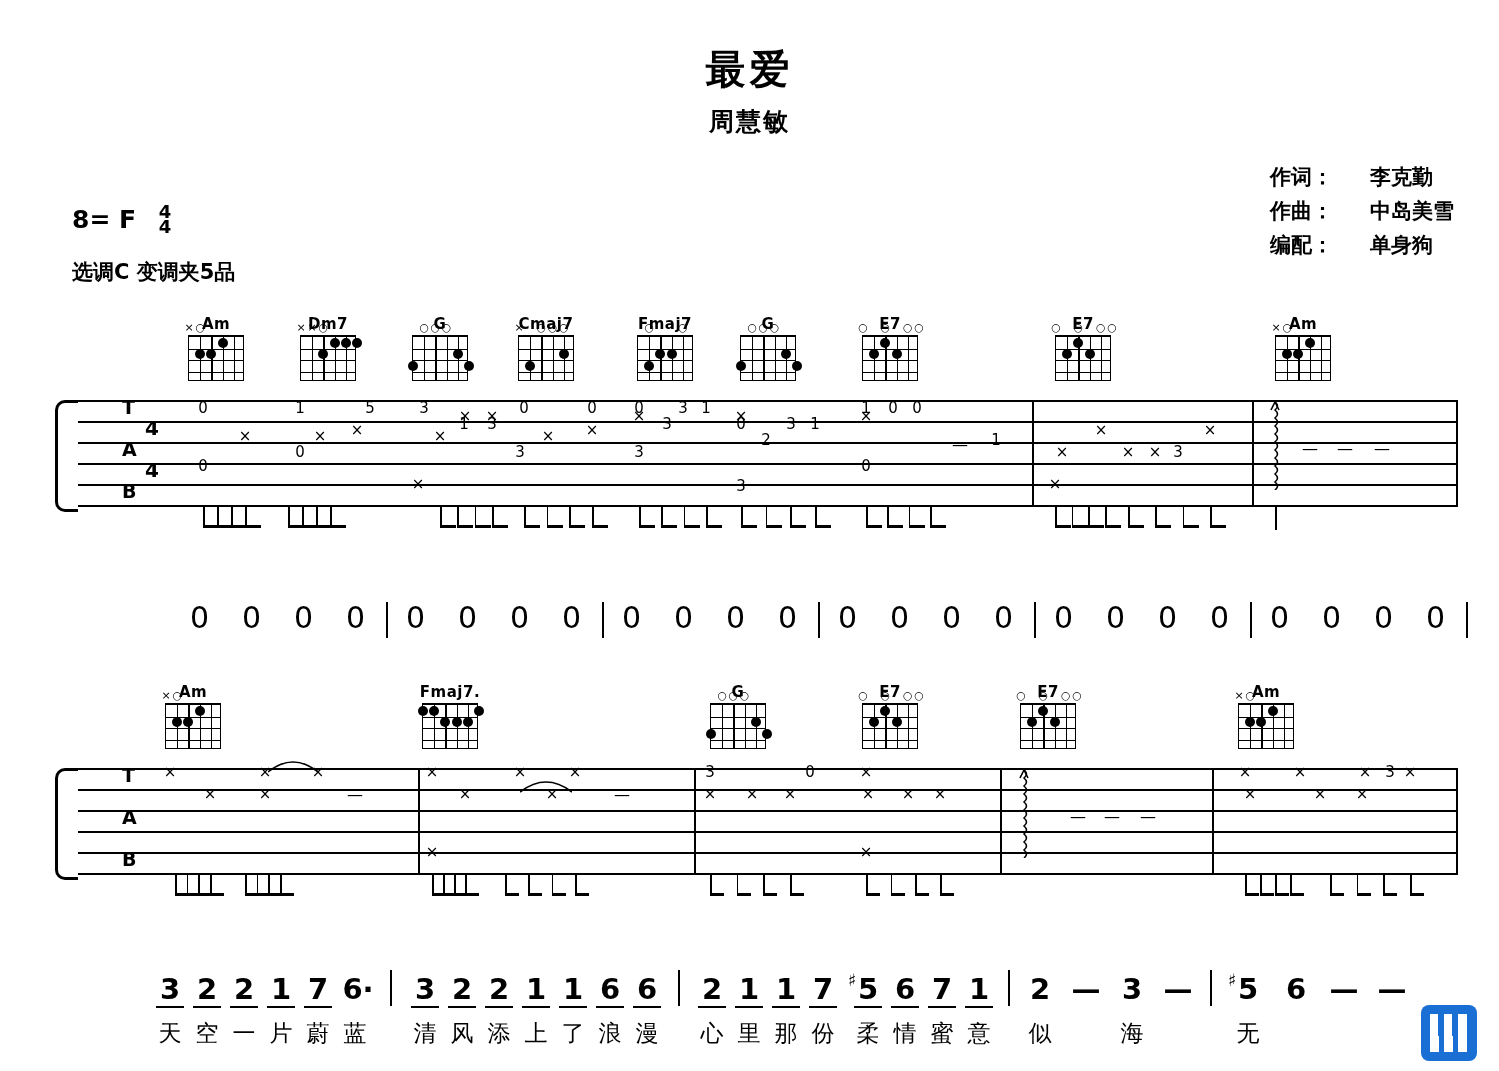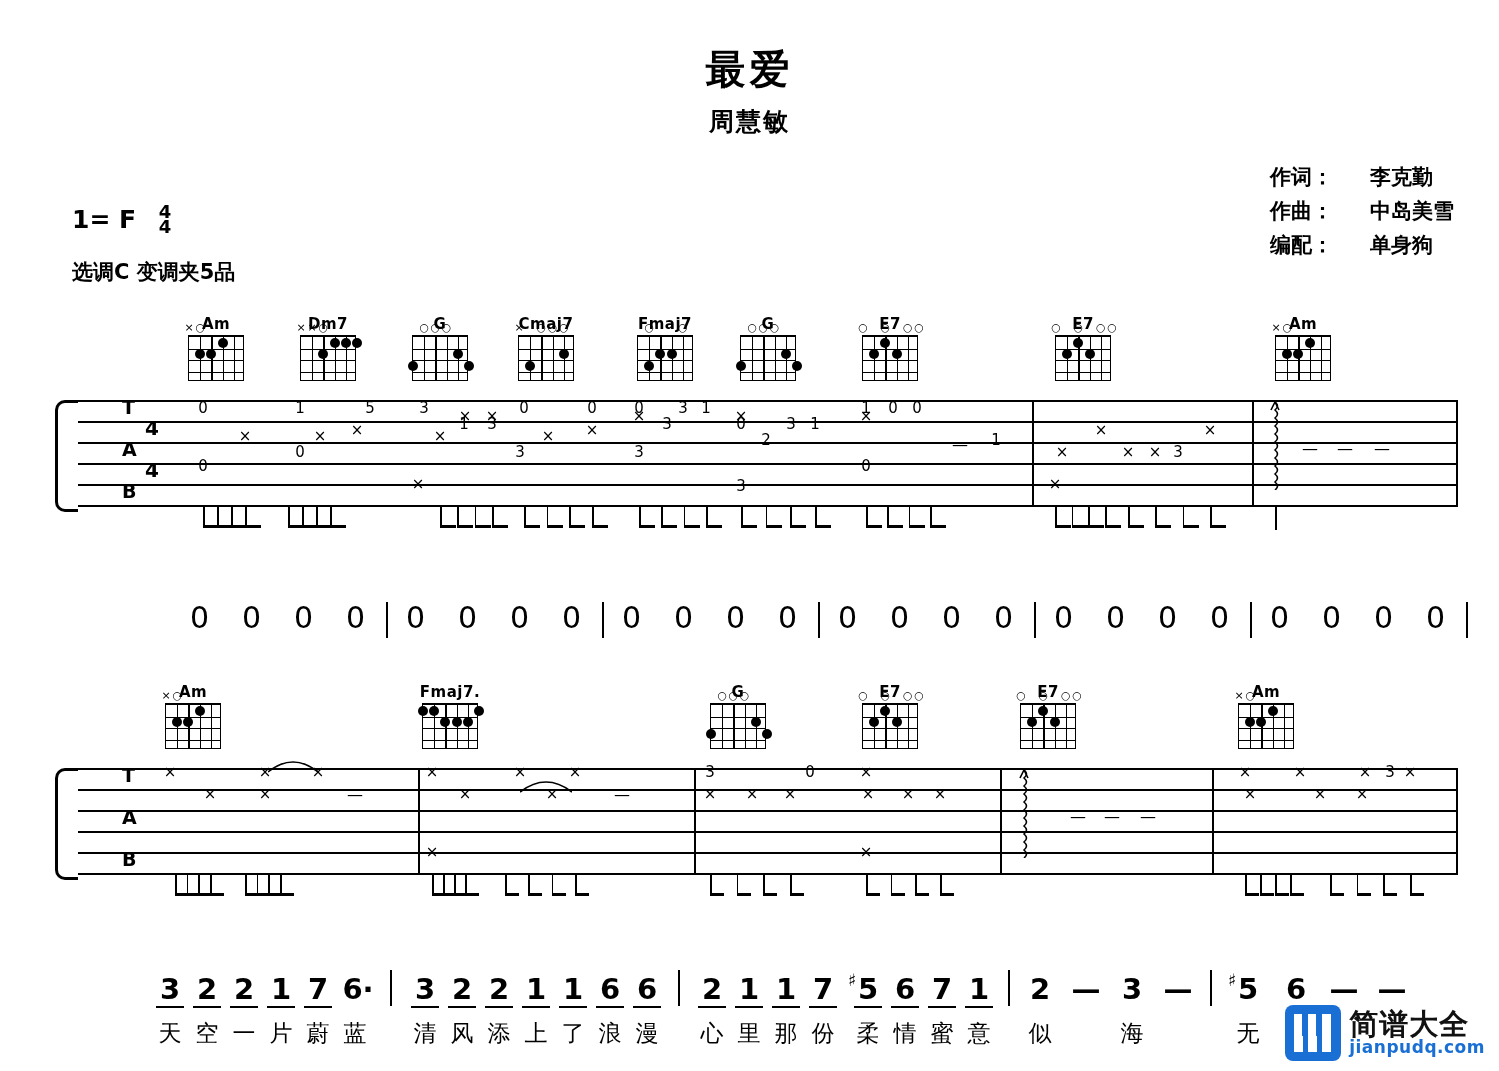--- a/index.html
+++ b/index.html
@@ -103,21 +103,21 @@
   </div>
   <div class="row">
     <span class="lbl">作曲：</span><span class="val">中岛美雪</span>
   </div>
   <div class="row">
     <span class="lbl">编配：</span><span class="val">单身狗</span>
   </div>
 </div>
 
 <div class="keysig">
-  <span>1= F</span>
+  <span>8= F</span>
   <span class="frac">
     <span style="display:block;border-bottom:0px;">4</span>
     <span style="display:block;">4</span>
   </span>
 </div>
 <div class="capo">选调C  变调夹5品</div>
 
 <div id="chordrow1" style="position: absolute; top: 315px; left: 0px;">
     <div class="chord" style="left: 183px;">
       <div class="cname">Am</div>
@@ -816,17 +816,13 @@
   </div>
 
 <div class="wm">
   <div class="kb">
     <i class="k1"></i>
       <i class="k2"></i>
       <i class="k3"></i>
       <i class="b1"></i>
       <i class="b2"></i>
   </div>
-  <div class="txt">
-    <div class="t1">简谱大全</div>
-    <div class="t2">jianpudq.com</div>
-  </div>
 </div>
 
 </body></html>

